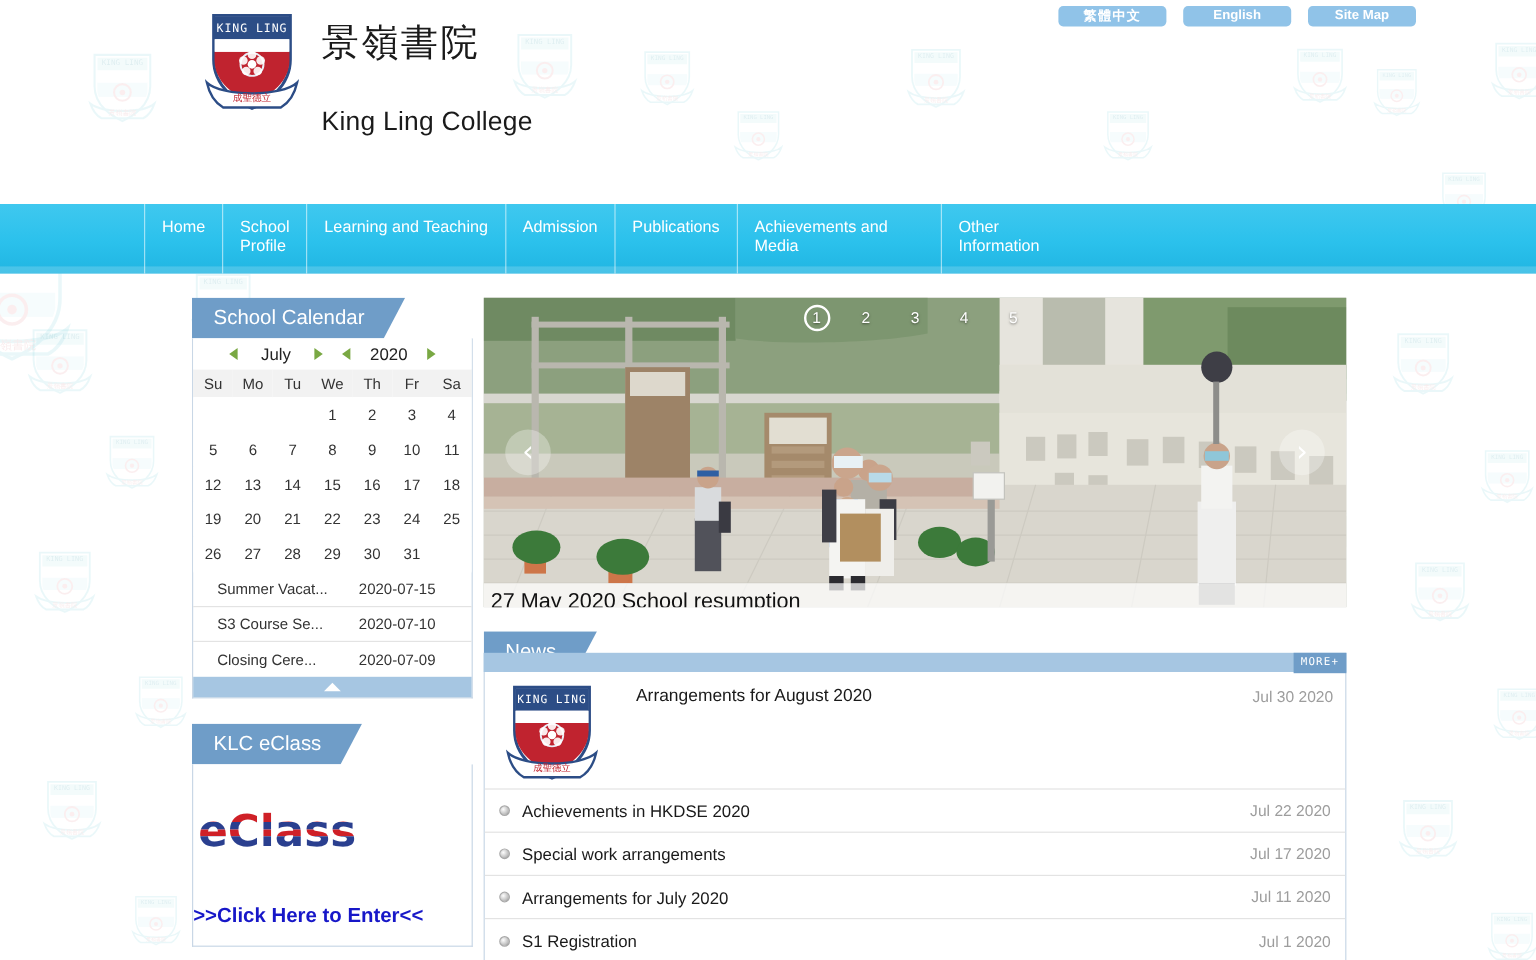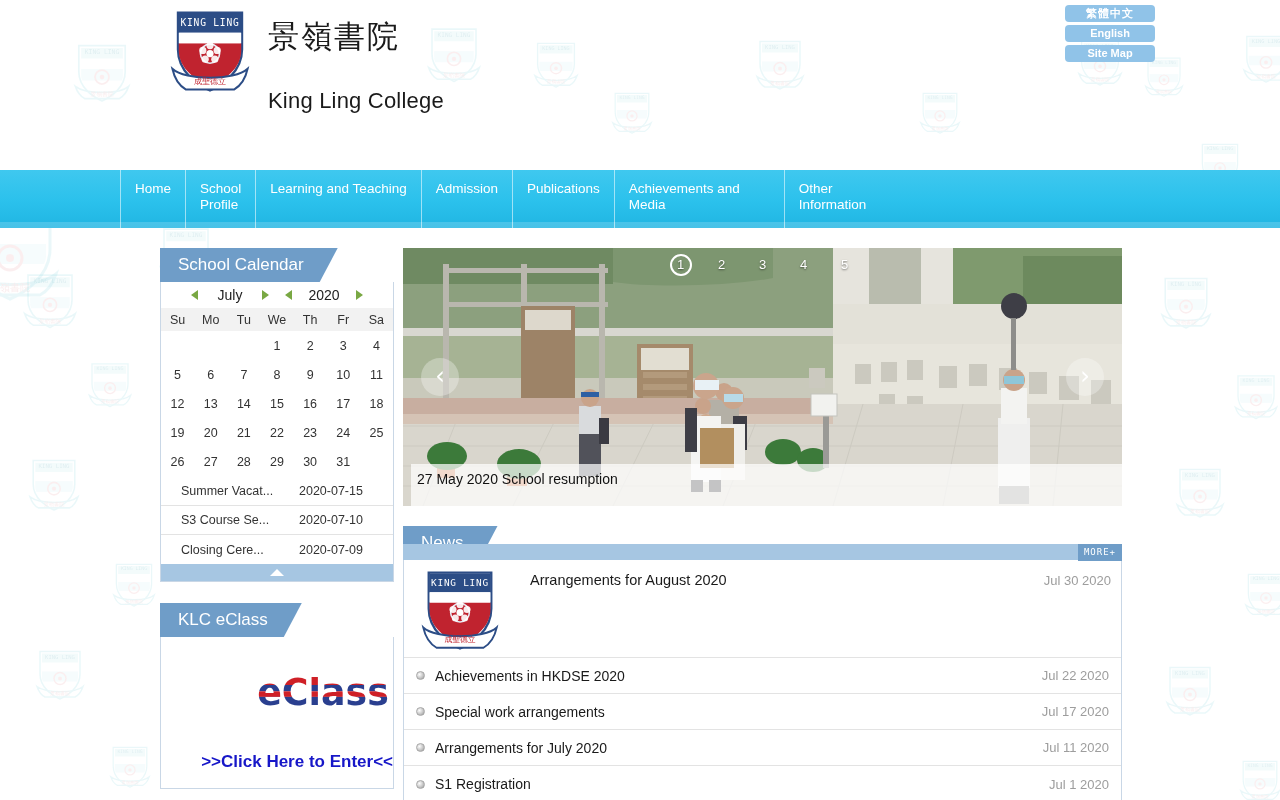--- a/index.html
+++ b/index.html
@@ -60,25 +60,24 @@
   .brand-en {
     font-size: 22px;
     color: #1a1a1a;
     line-height: 40px;
     letter-spacing: 0.2px;
     margin-top: 25px;
   }
 
   .top-btns {
     position: absolute;
-    right: 125px;
+    right: 100px;
     top: 5px;
     display: flex;
-    flex-direction: column;
-    gap: 3px;
+    gap: 14px;
   }
   .top-btn {
     width: 90px;
     height: 17px;
     background: #90c3e8;
     border-radius: 4px;
     color: #ffffff;
     font-size: 11px;
     font-weight: bold;
     line-height: 17px;
@@ -226,21 +225,21 @@
     border-bottom: 7px solid #ffffff;
   }
 
   
   .eclass-panel { margin-top: 21px; }
   .eclass-body {
     height: 152px;
     border: 1px solid #c9d7e6;
     border-top: none;
     padding-top: 12px;
-    text-align: right;
+    text-align: left;
   }
   .eclass-logo {
     margin: 22px auto 0 auto;
     width: 140px;
   }
   .eclass-link {
     margin-top: 34px;
     color: #1717c8;
     font-size: 17px;
     font-weight: bold;
@@ -292,25 +291,25 @@
     text-align: center;
     cursor: pointer;
     z-index: 5;
     font-family: "DejaVu Sans", sans-serif;
   }
   .carr.l { left: 18px; }
   .carr.r { right: 18px; }
 
   .ccap {
     position: absolute;
-    left: 8px; right: 0; bottom: 0;
-    height: 42px;
+    left: 0; right: 0; bottom: 0;
+    height: 20px;
     background: rgba(255,255,255,0.72);
     color: #111;
-    font-size: 14px;
+    font-size: 18px;
     line-height: 30px;
     padding-left: 6px;
     z-index: 5;
     font-weight: 500;
   }
 
   
   .news-panel { margin-top: 20px; position: relative; }
   .more-btn {
     position: absolute;

